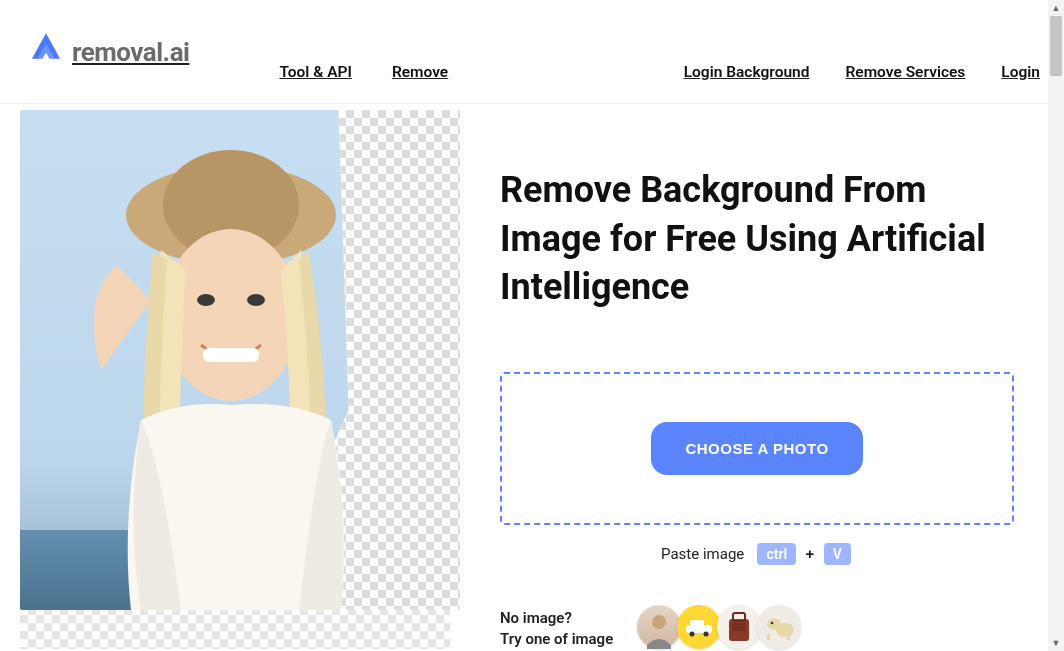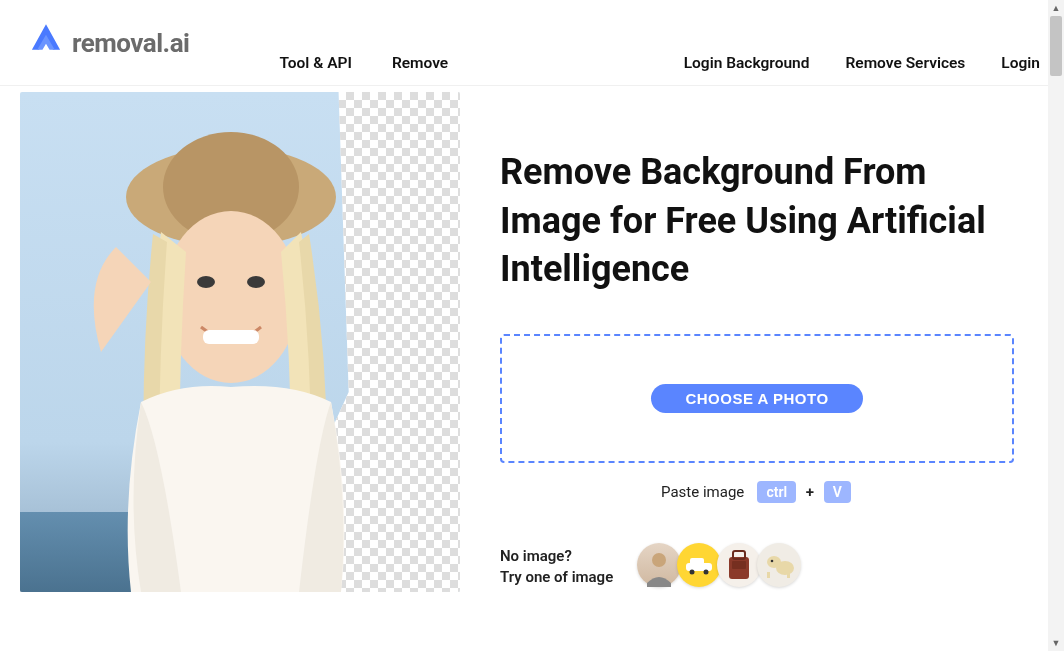--- a/index.html
+++ b/index.html
@@ -16,23 +16,24 @@
     .wrapper {
       width: 1064px;
       height: 651px;
       position: relative;
       overflow: hidden;
     }
     
     .header {
       display: flex;
       align-items: center;
-      height: 86px;
+      height: 104px;
       padding: 0 24px;
       border-bottom: 1px solid #f0f0f0;
+      text-decoration: underline;
     }
     .logo {
       display: flex;
       align-items: center;
       gap: 4px;
     }
     .logo-icon svg {
       width: 44px;
       height: 44px;
     }
@@ -132,37 +133,37 @@
     }
     .content-col {
       flex: 1;
       padding: 62px 50px 0 42px;
     }
     .headline {
       font-size: 36px;
       font-weight: 700;
       line-height: 1.35;
       color: #111;
-      margin-bottom: 40px;
+      margin-bottom: 60px;
     }
     .dropzone {
       border: 2px dashed #5a85ff;
       border-radius: 4px;
       padding: 48px 20px 30px;
       text-align: center;
       margin-bottom: 18px;
     }
     .choose-btn {
       display: inline-block;
       background: #5a85ff;
       color: #fff;
       font-weight: 600;
       font-size: 15px;
       letter-spacing: 0.5px;
-      padding: 6px 34px;
+      padding: 18px 34px;
       border: none;
       border-radius: 16px;
       cursor: pointer;
       margin-bottom: 18px;
     }
     .drop-text {
       font-size: 15px;
       color: #222;
     }
     .paste-row {

